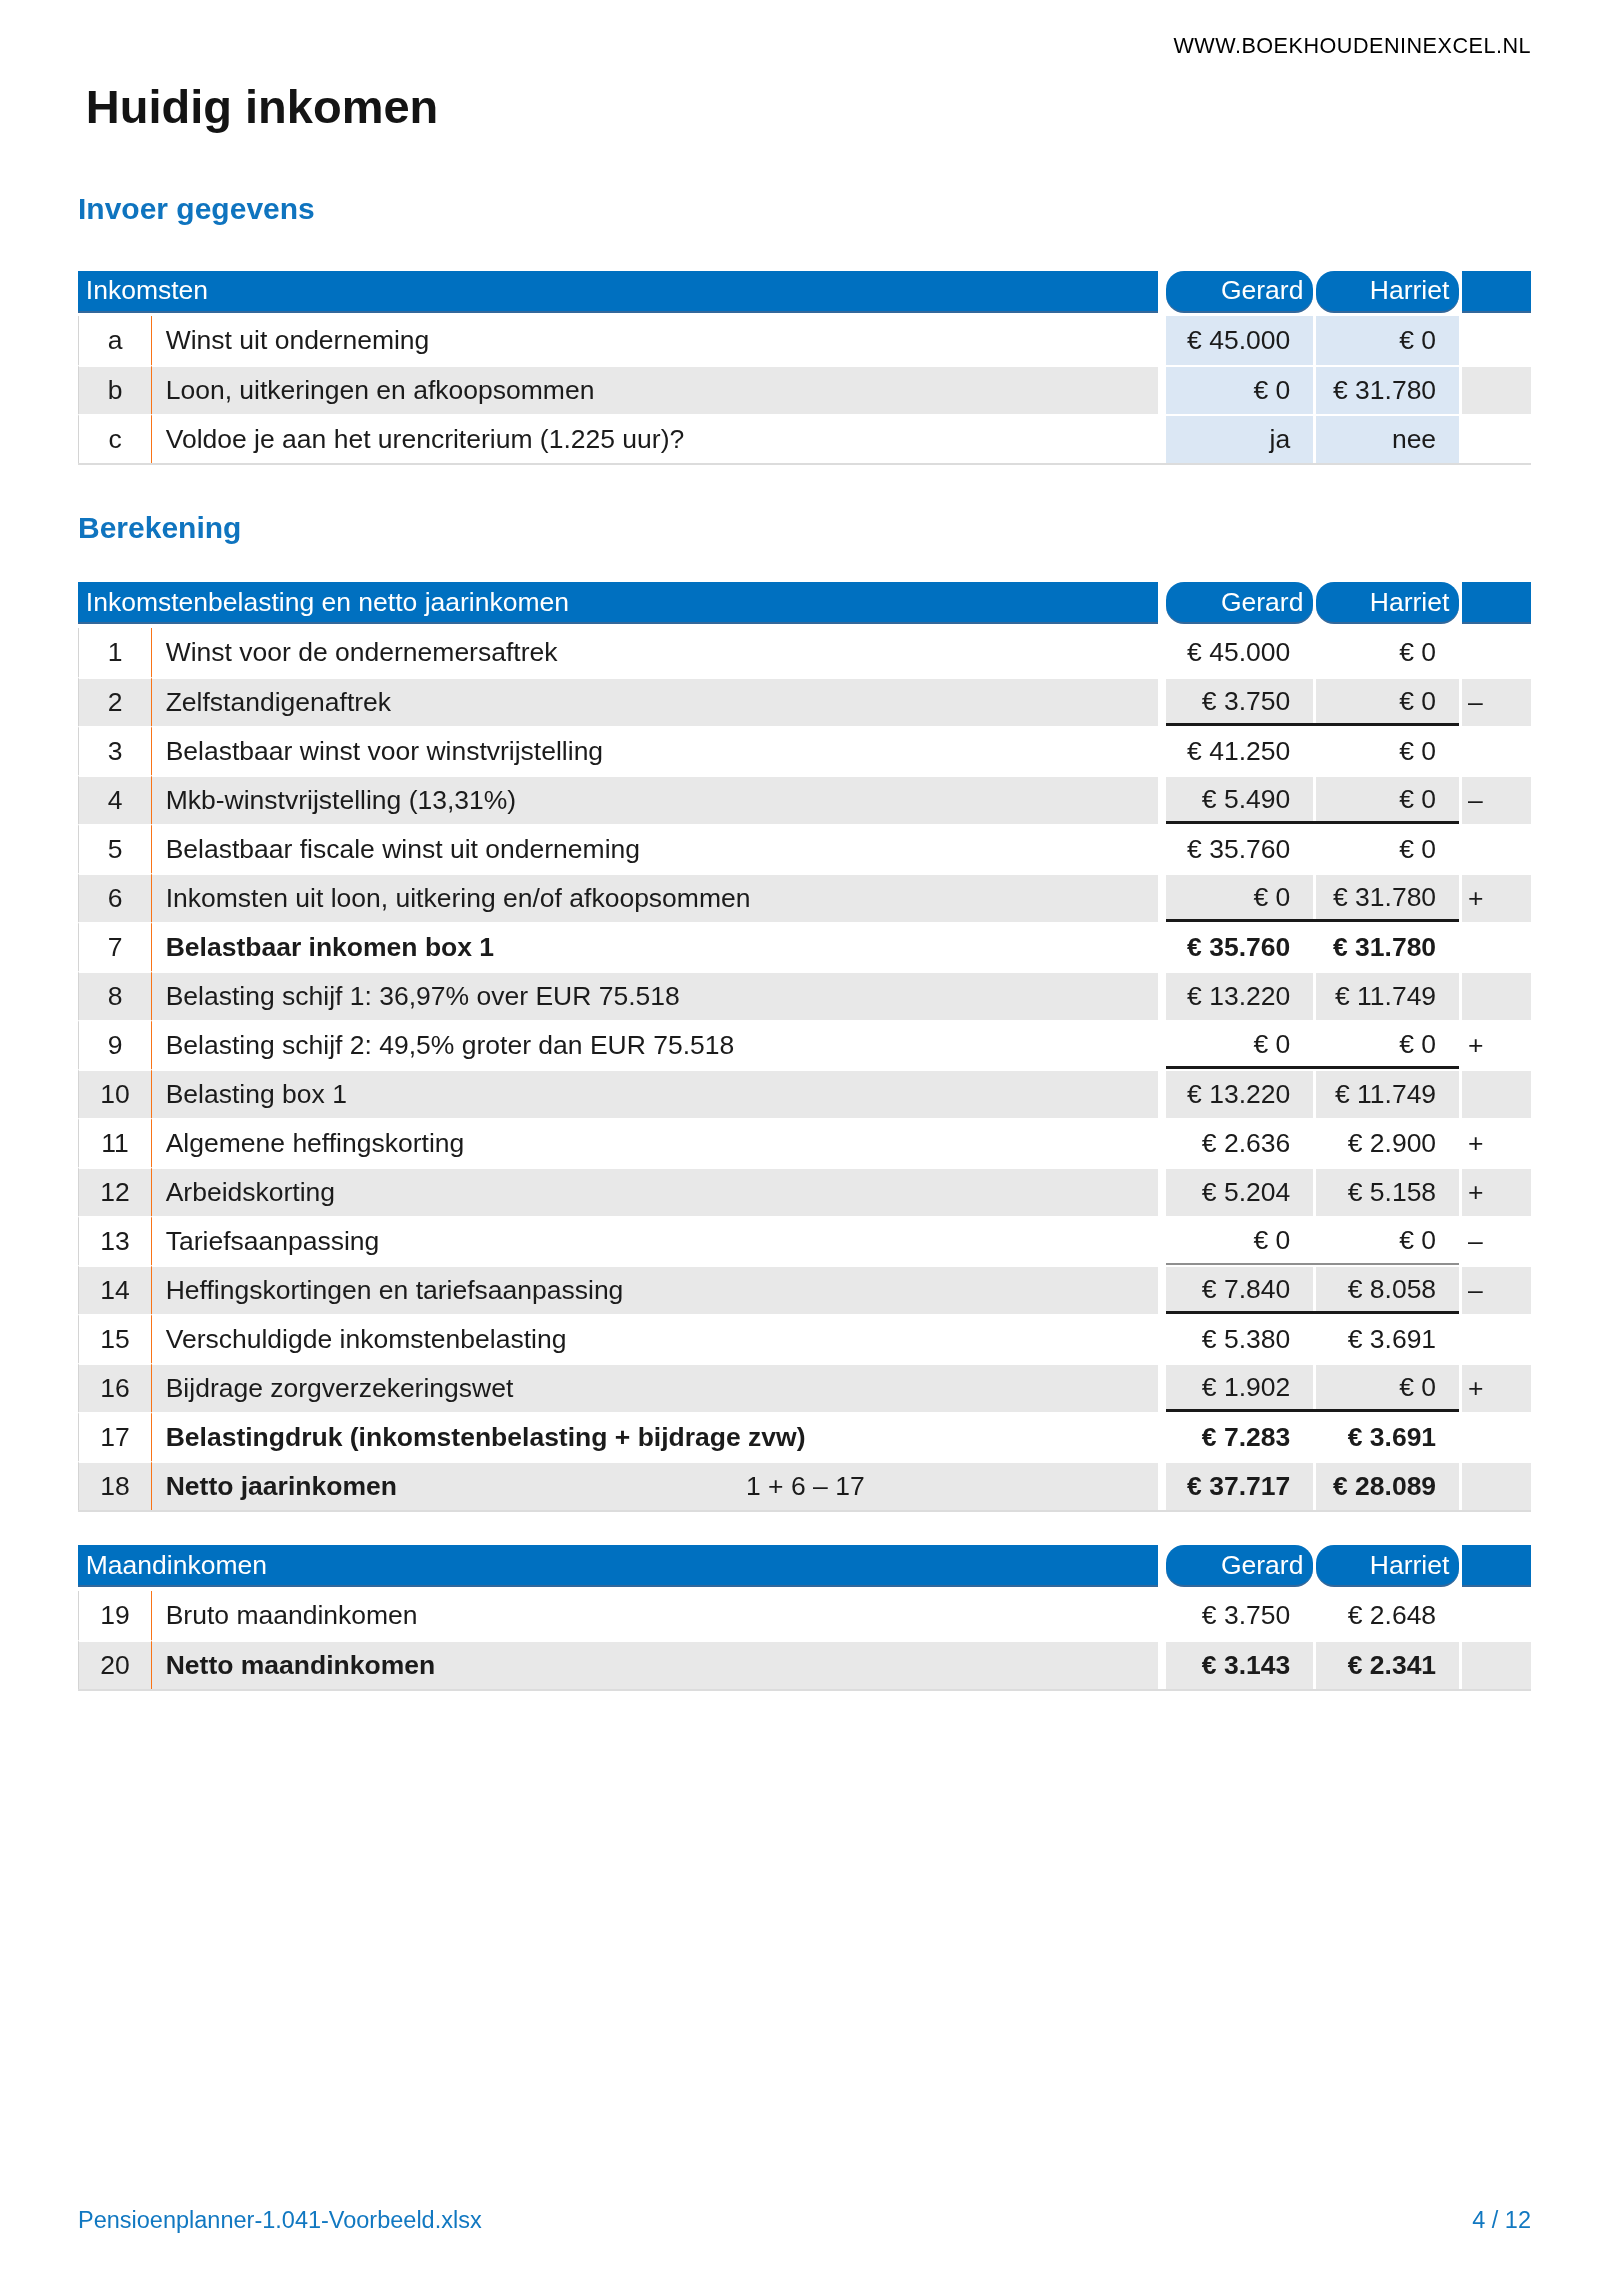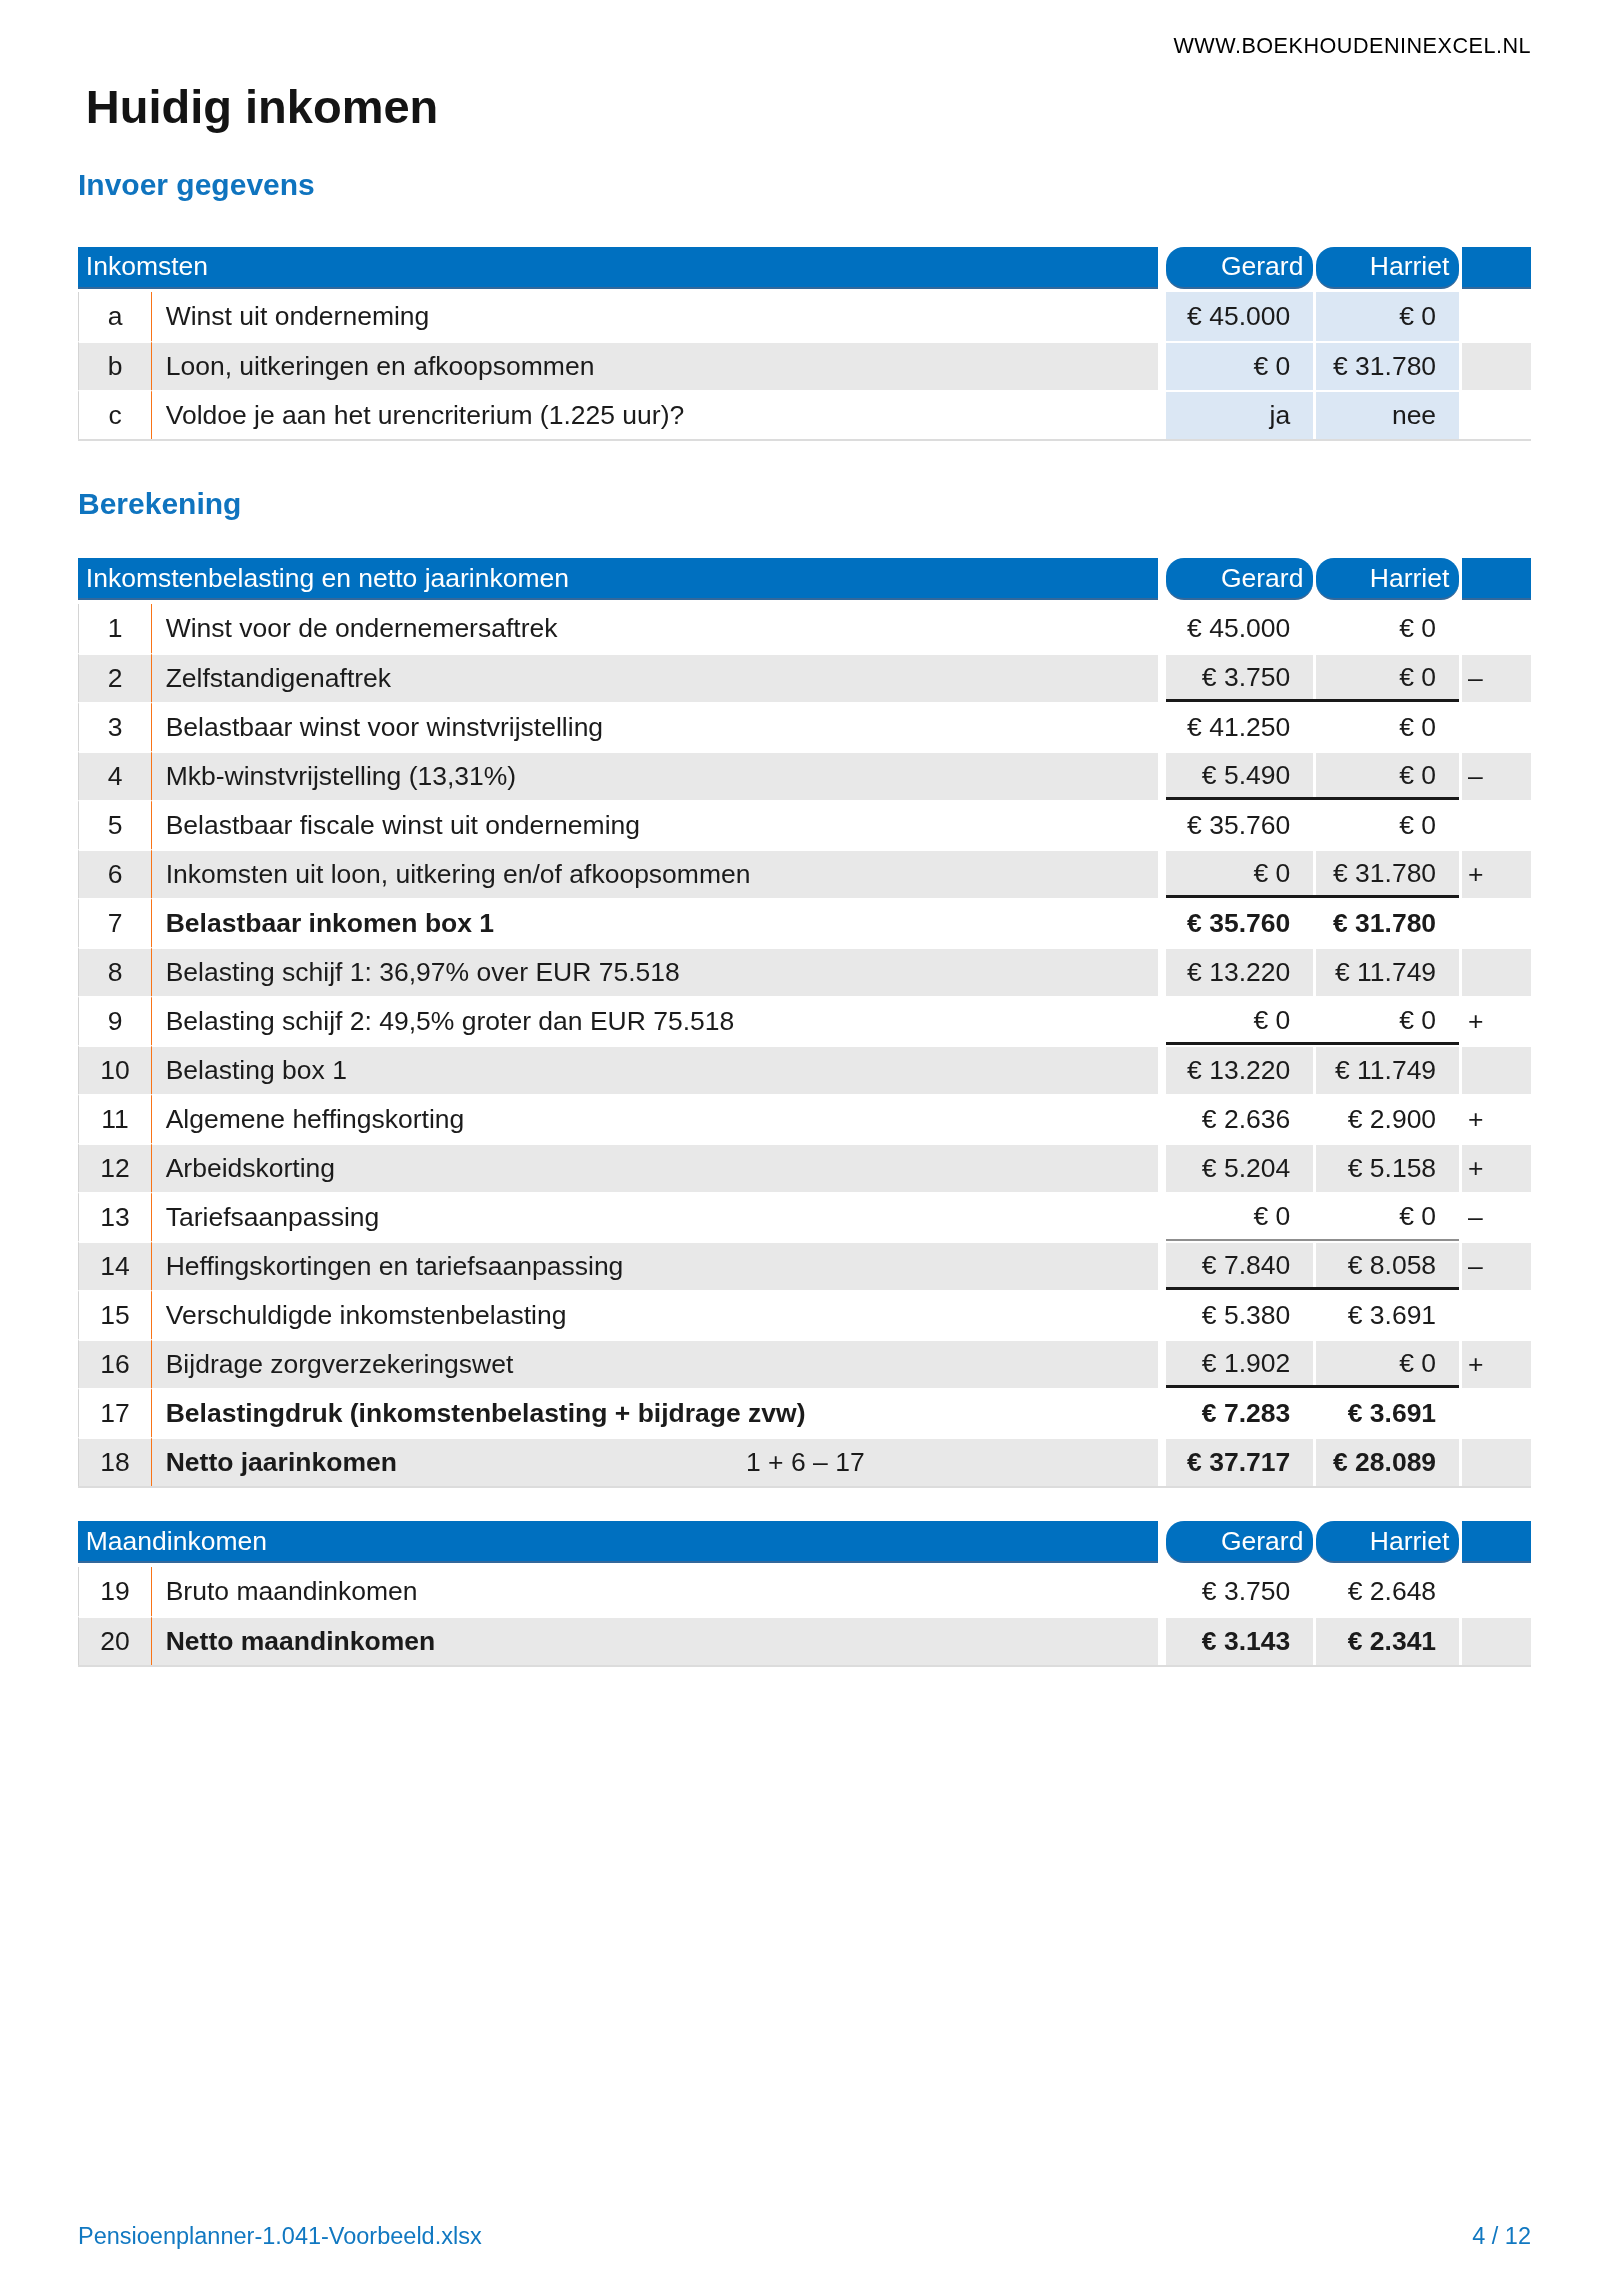--- a/index.html
+++ b/index.html
@@ -6,21 +6,21 @@
   body{
     width:1621px;height:2293px;position:relative;
     font-family:"Liberation Sans",sans-serif;color:#1b1b1b;
     overflow:hidden;
   }
   .page{position:absolute;inset:0;padding:0 90px 0 78px;box-sizing:border-box;}
 
   .url-line{padding-top:33px;text-align:right;color:#000000;font-size:21.6px;letter-spacing:0.5px;font-weight:400;}
   .doc-title{font-size:47px;font-weight:700;color:#141414;margin:19.6px 0 0 7.8px;line-height:55px;}
   .section-heading{font-size:30px;font-weight:700;color:#0f74bf;line-height:35px;margin:0;}
-  .h-invoer{margin-top:33px;}
+  .h-invoer{margin-top:57px;}
   .h-berekening{margin-top:45px;}
 
   .tbl{--cols:73px 1fr 7.8px 147px 2.9px 143px 2.9px 69px;}
   .tbl-invoer{margin-top:45px;}
   .tbl-berekening{margin-top:37px;}
   .tbl-maand{margin-top:33px;}
 
   .thead{display:grid;grid-template-columns:var(--cols);margin-bottom:3.9px;}
   .th{background:#0070c0;border-bottom:2.9px solid #33689b;color:#ffffff;font-size:26.5px;
       height:42px;display:flex;align-items:center;box-sizing:border-box;}
@@ -38,21 +38,21 @@
   .gap{background:#ffffff;}
   .val{justify-content:flex-end;padding-right:23px;}
   .val.input{background:#dbe7f4;}
   .end{padding-left:5.9px;}
   .tr + .tr .num,.tr + .tr .desc,.tr + .tr .val,.tr + .tr .end{border-top:2px solid #ffffff;}
   .rule-thick .val,.rule-thick .gap-mid{border-bottom:3.9px solid #191919;}
   .rule-thin  .val,.rule-thin  .gap-mid{border-bottom:2px solid #8f8f8f;}
   .bold .desc,.bold .val{font-weight:700;}
   .formula{position:absolute;left:594px;font-weight:400;}
 
-  .footer{position:absolute;left:78px;right:90px;bottom:43px;display:flex;
+  .footer{position:absolute;left:78px;right:90px;bottom:59px;display:flex;
           justify-content:space-between;color:#1178c1;font-size:23.5px;}
 </style>
 </head>
 <body>
 
 <div class="page">
   <div class="url-line">WWW.BOEKHOUDENINEXCEL.NL</div>
   <div class="doc-title">Huidig inkomen</div>
 
   <h2 class="section-heading h-invoer">Invoer gegevens</h2>

